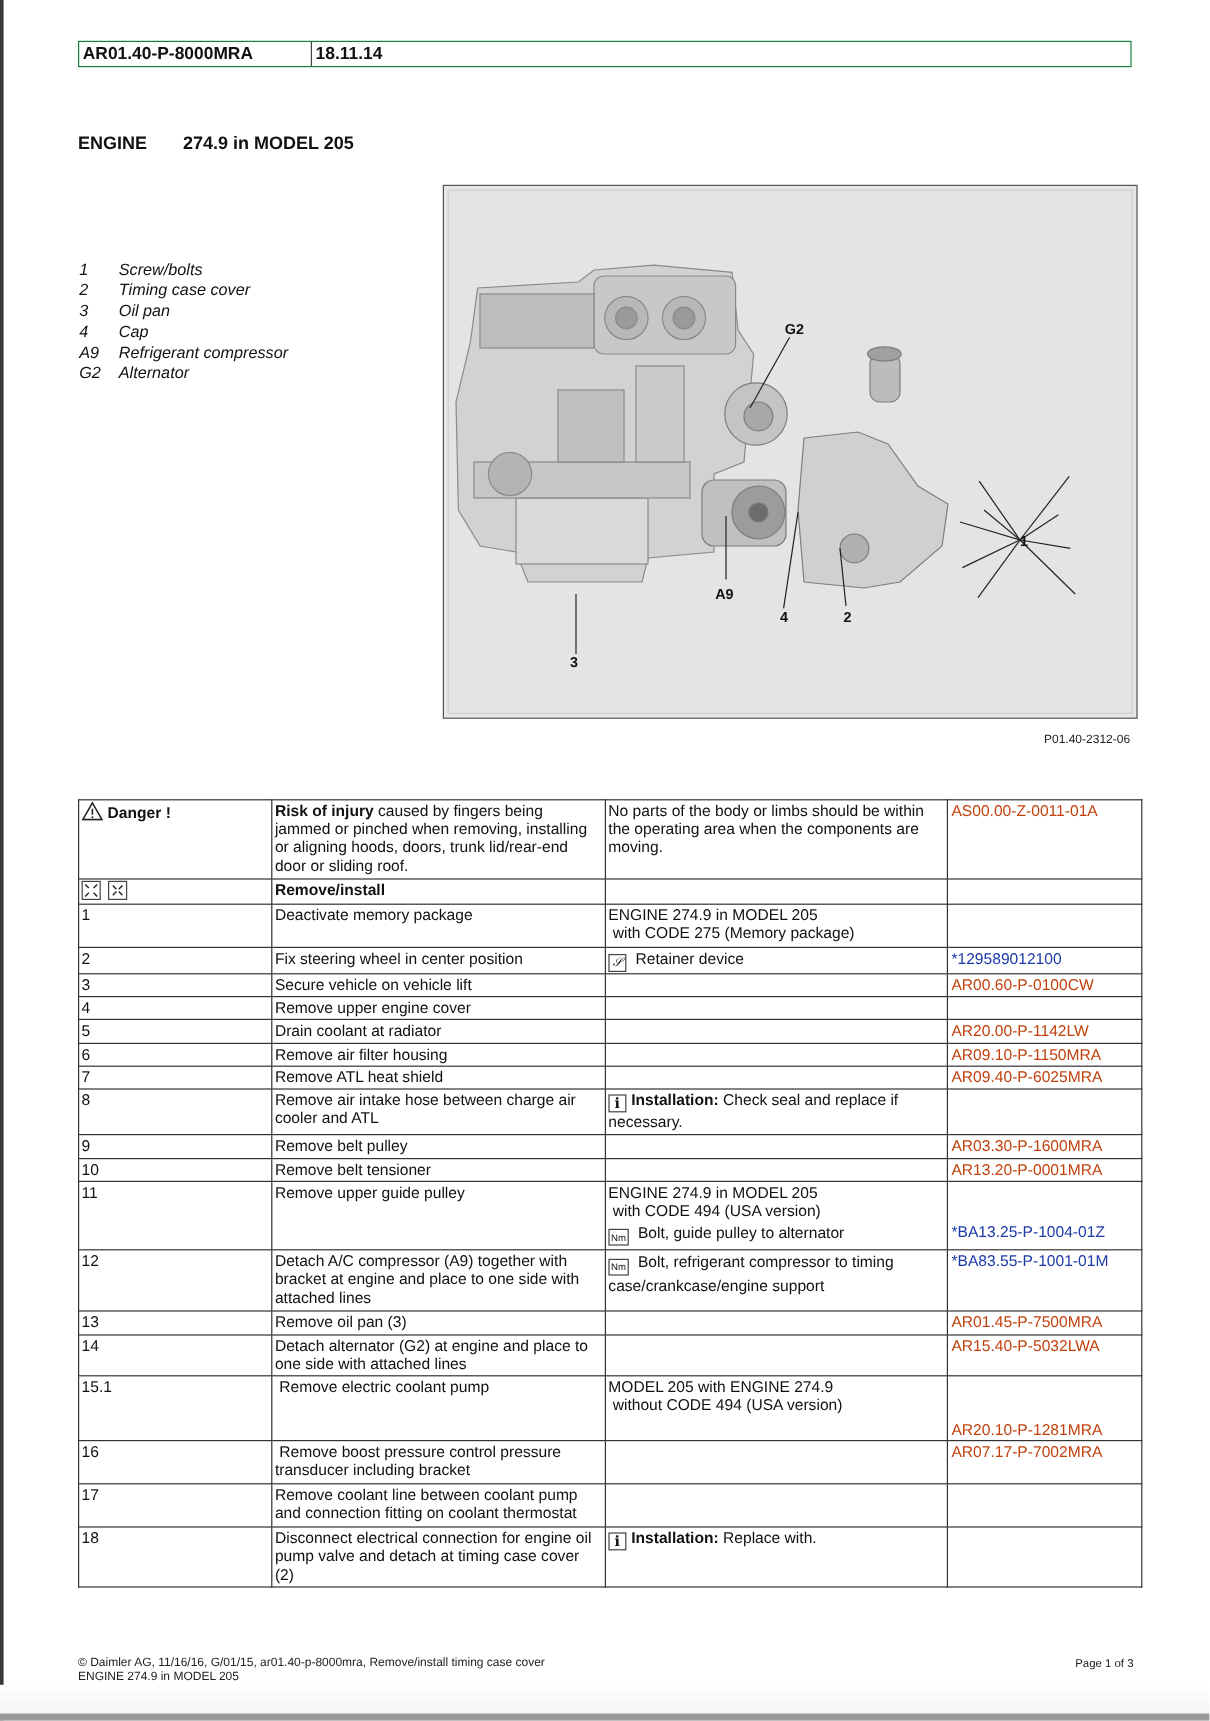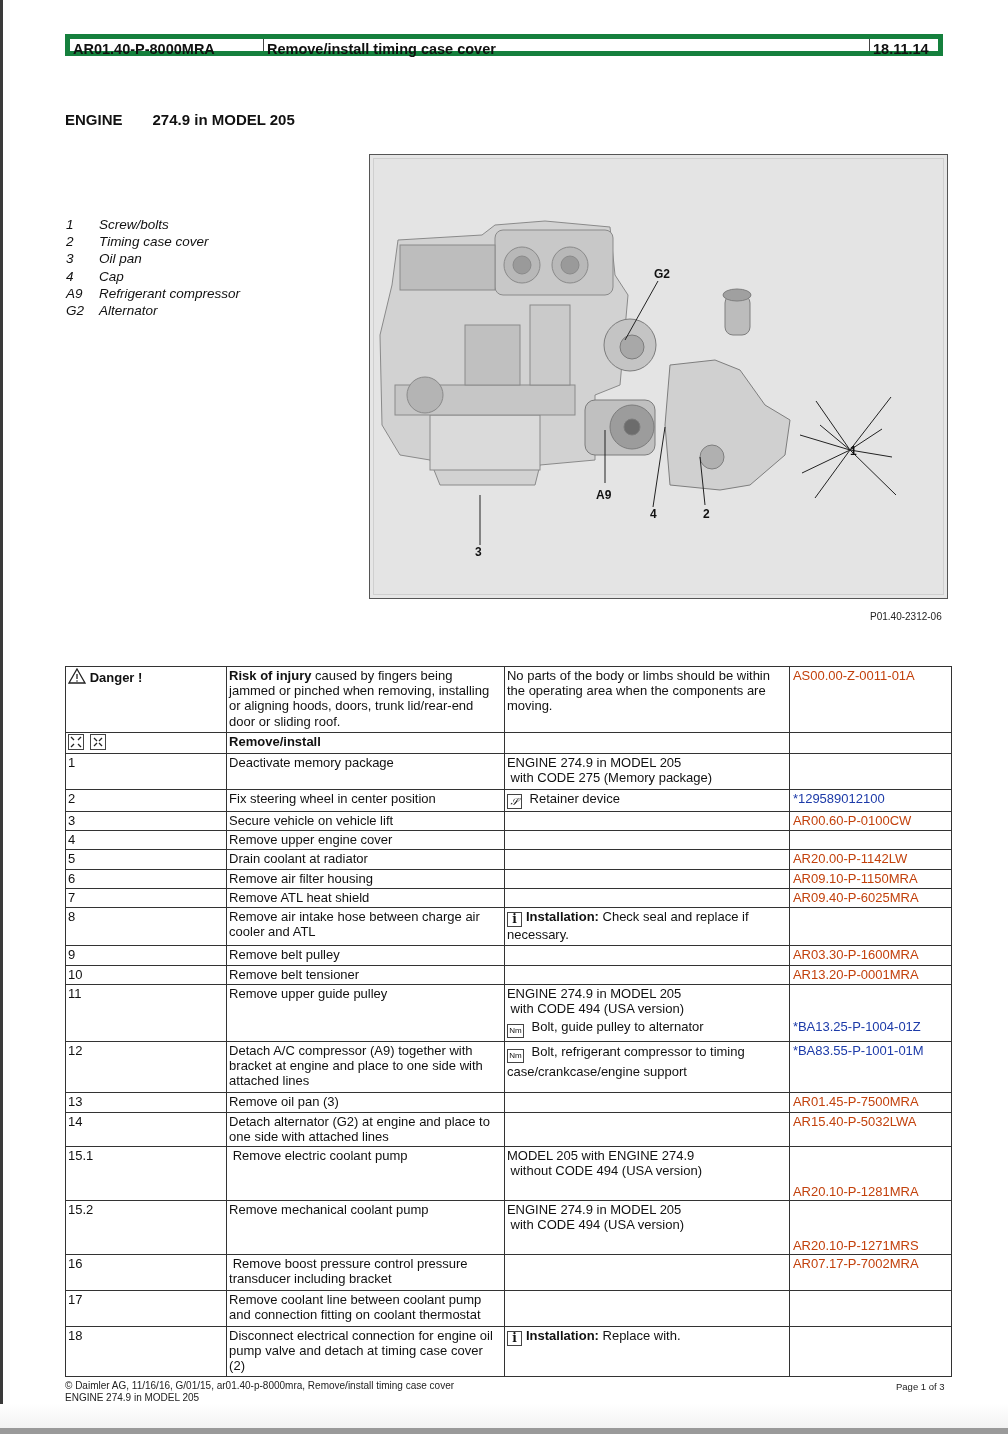--- a/index.html
+++ b/index.html
@@ -6,21 +6,21 @@
   html, body { width: 1008px; height: 1434px; background: #ffffff; overflow: hidden; }
   body { font-family: "Liberation Sans", "DejaVu Sans", sans-serif; color: #111; position: relative; }
 
   .left-edge { position: absolute; left: 0; top: 0; width: 3px; height: 1434px; background: #3a3a3a; }
   .bottom-edge { position: absolute; left: 0; top: 1404px; width: 1008px; height: 30px;
     background: linear-gradient(#ffffff, #f0f0f0); }
   .bottom-bar { position: absolute; left: 0; top: 1428px; width: 1008px; height: 6px; background: #9a9a9a; }
 
   
   .doc-header { position: absolute; left: 65px; top: 34px; width: 878px; height: 22px;
-    border: 5px solid #15803d; display: flex; font-weight: bold; font-size: 14.5px; }
+    border: 1px solid #15803d; display: flex; font-weight: bold; font-size: 14.5px; }
   .doc-header > div { padding: 2px 3px 0 3px; border-right: 1px solid #444; white-space: nowrap; }
   .doc-header > div:last-child { border-right: none; }
   .hdr-code { width: 194px; }
   .hdr-title { width: 606px; }
   .hdr-date { flex: 1; }
 
   .engine-title { position: absolute; left: 65px; top: 111px; font-weight: bold; font-size: 15px; }
   .engine-title span.gap { display: inline-block; width: 30px; }
 
   
@@ -57,21 +57,20 @@
   .footer-left { position: absolute; left: 65px; top: 1380px; font-size: 10px; line-height: 11.5px; color: #222; }
   .footer-right { position: absolute; left: 896px; top: 1381px; font-size: 9.5px; color: #222; }
 </style>
 </head>
 <body>
 
 <div class="left-edge"></div>
 
 <div class="doc-header">
   <div class="hdr-code">AR01.40-P-8000MRA</div>
-  <div class="hdr-title">Remove/install timing case cover</div>
   <div class="hdr-date">18.11.14</div>
 </div>
 
 <div class="engine-title">
   <span>ENGINE</span><span class="gap"></span><span>274.9 in MODEL 205</span>
 </div>
 
 <div class="legend">
   <div class="legend-row">
       <span class="legend-key">1</span>
@@ -315,29 +314,20 @@
   <tr style="height:54px;">
     <td class="c1">15.1</td>
     <td class="c2" style="white-space:pre-wrap"> Remove electric coolant pump</td>
     <td class="c3">
           <span class="sub">MODEL 205 with ENGINE 274.9</span>
           <span class="sub" style="white-space:pre"> without CODE 494 (USA version)</span>
         </td>
     <td class="c4 ref-red" style="vertical-align:bottom;"><span>AR20.10-P-1281MRA</span></td>
   </tr>
 
-  <tr style="height:54px;">
-    <td class="c1">15.2</td>
-    <td class="c2">Remove mechanical coolant pump</td>
-    <td class="c3">
-          <span class="sub">ENGINE 274.9 in MODEL 205</span>
-          <span class="sub" style="white-space:pre"> with CODE 494 (USA version)</span>
-        </td>
-    <td class="c4 ref-red" style="vertical-align:bottom;"><span>AR20.10-P-1271MRS</span></td>
-  </tr>
 
   <tr style="height:36px;">
     <td class="c1">16</td>
     <td class="c2" style="white-space:pre-wrap"> Remove boost pressure control pressure transducer including bracket</td>
     <td class="c3"></td>
     <td class="c4 ref-red">AR07.17-P-7002MRA</td>
   </tr>
 
   <tr style="height:36px;">
     <td class="c1">17</td>

